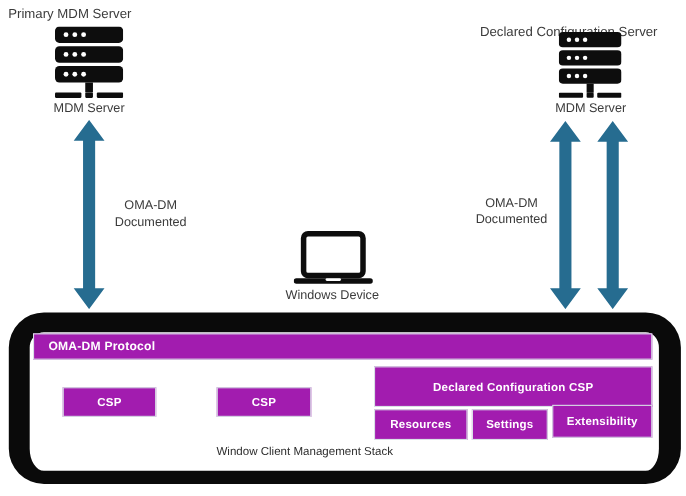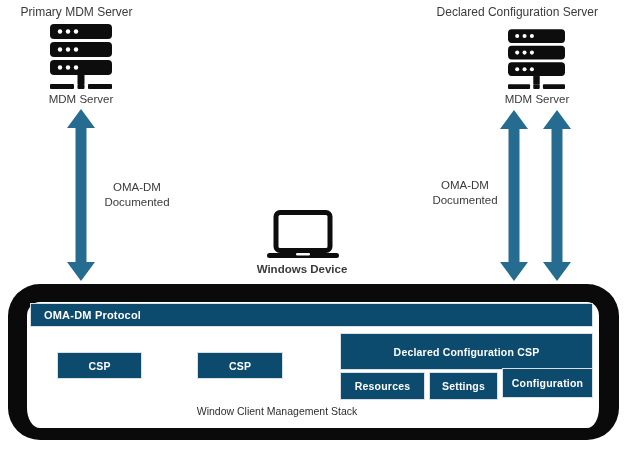--- a/index.html
+++ b/index.html
@@ -17,39 +17,39 @@
   .title-lbl{font-size:12px;}
   
   .frame{
     position:absolute;left:8px;top:284px;width:611px;height:156px;
     box-sizing:border-box;background:#ffffff;
     border-style:solid;border-color:#0a0a0a;
     border-width:18px 20px 12px 19px;
     border-radius:32px;
   }
   .box{
-    position:absolute;background:#0c4a6e;color:#ffffff;
+    position:absolute;background:#a21caf;color:#ffffff;
     display:flex;align-items:center;justify-content:center;
     font-size:10.5px;font-weight:700;
     border:1px solid #d9e1e6;box-sizing:border-box;
     letter-spacing:.2px;
   }
   .protocol-bar{
     justify-content:flex-start;padding-left:13px;font-size:11px;
   }
   .stack-caption{
     position:absolute;left:0;top:103px;width:500px;
     text-align:center;font-size:10.5px;color:#2e2e2e;
   }
   svg{display:block;}
 </style>
 </head>
 <body>
 
-<div class="lbl title-lbl" style="left:19px;top:5px;width:115px;">Primary MDM Server</div>
+<div class="lbl title-lbl" style="left:6px;top:5px;width:115px;">Primary MDM Server</div>
 
 <div class="abs" style="left:50px;top:24px;">
   <svg width="62" height="66" viewBox="0 0 62 66">
     <g fill="#0d0d0d">
       <rect x="0" y="0" width="62" height="15" rx="4"></rect>
       <rect x="0" y="18" width="62" height="15" rx="4"></rect>
       <rect x="0" y="36" width="62" height="15" rx="4"></rect>
       <rect x="27.5" y="51" width="7" height="9"></rect>
       <rect x="0" y="60" width="24" height="5" rx="1"></rect>
       <rect x="27.5" y="60" width="7" height="5" rx="1"></rect>
@@ -75,21 +75,21 @@
   <svg width="30" height="172" viewBox="0 0 30 172">
     <path fill="#266C90" d="M15 0 L29 19 L20.5 19 L20.5 153 L29 153 L15 172 L1 153 L9.5 153 L9.5 19 L1 19 Z"></path>
   </svg>
 </div>
 
 <div class="lbl" style="left:87px;top:180px;width:100px;">
   <span>OMA-DM</span><br>
   <span>Documented</span>
 </div>
 
-<div class="lbl title-lbl" style="left:436px;top:5px;width:162px;text-align:right;">Declared Configuration Server</div>
+<div class="lbl title-lbl" style="left:436px;top:22px;width:162px;">Declared Configuration Server</div>
 
 <div class="abs" style="left:508px;top:29px;">
   <svg width="57" height="61" viewBox="0 0 62 66">
     <g fill="#0d0d0d">
       <rect x="0" y="0" width="62" height="15" rx="4"></rect>
       <rect x="0" y="18" width="62" height="15" rx="4"></rect>
       <rect x="0" y="36" width="62" height="15" rx="4"></rect>
       <rect x="27.5" y="51" width="7" height="9"></rect>
       <rect x="0" y="60" width="24" height="5" rx="1"></rect>
       <rect x="27.5" y="60" width="7" height="5" rx="1"></rect>
@@ -128,32 +128,32 @@
 </div>
 
 <div class="abs" style="left:267px;top:210px;">
   <svg width="72" height="49" viewBox="0 0 72 49">
     <rect x="9" y="2.5" width="54" height="38" rx="4" fill="#ffffff" stroke="#0d0d0d" stroke-width="5"></rect>
     <rect x="0" y="43" width="72" height="5" rx="2.5" fill="#0d0d0d"></rect>
     <rect x="29" y="43" width="14" height="2.4" rx="1.2" fill="#ffffff"></rect>
   </svg>
 </div>
 
-<div class="lbl" style="left:252px;top:262px;width:100px;font-weight:bold;">Windows Device</div>
+<div class="lbl" style="left:252px;top:262px;width:100px;">Windows Device</div>
 
 <div class="frame">
 
   <div class="box protocol-bar" style="left:3px;top:1px;width:563px;height:24px;">OMA-DM Protocol</div>
 
   <div class="box" style="left:30px;top:50px;width:85px;height:27px;">CSP</div>
 
   <div class="box" style="left:170px;top:50px;width:86px;height:27px;">CSP</div>
 
   <div class="box" style="left:313px;top:31px;width:253px;height:37px;">Declared Configuration CSP</div>
 
   <div class="box" style="left:402px;top:70px;width:69px;height:28px;">Settings</div>
 
   <div class="box" style="left:313px;top:70px;width:85px;height:28px;">Resources</div>
 
-  <div class="box" style="left:475px;top:66px;width:91px;height:30px;">Configuration</div>
+  <div class="box" style="left:475px;top:66px;width:91px;height:30px;">Extensibility</div>
 
   <div class="stack-caption">Window Client Management Stack</div>
 </div>
 
 </body></html>

